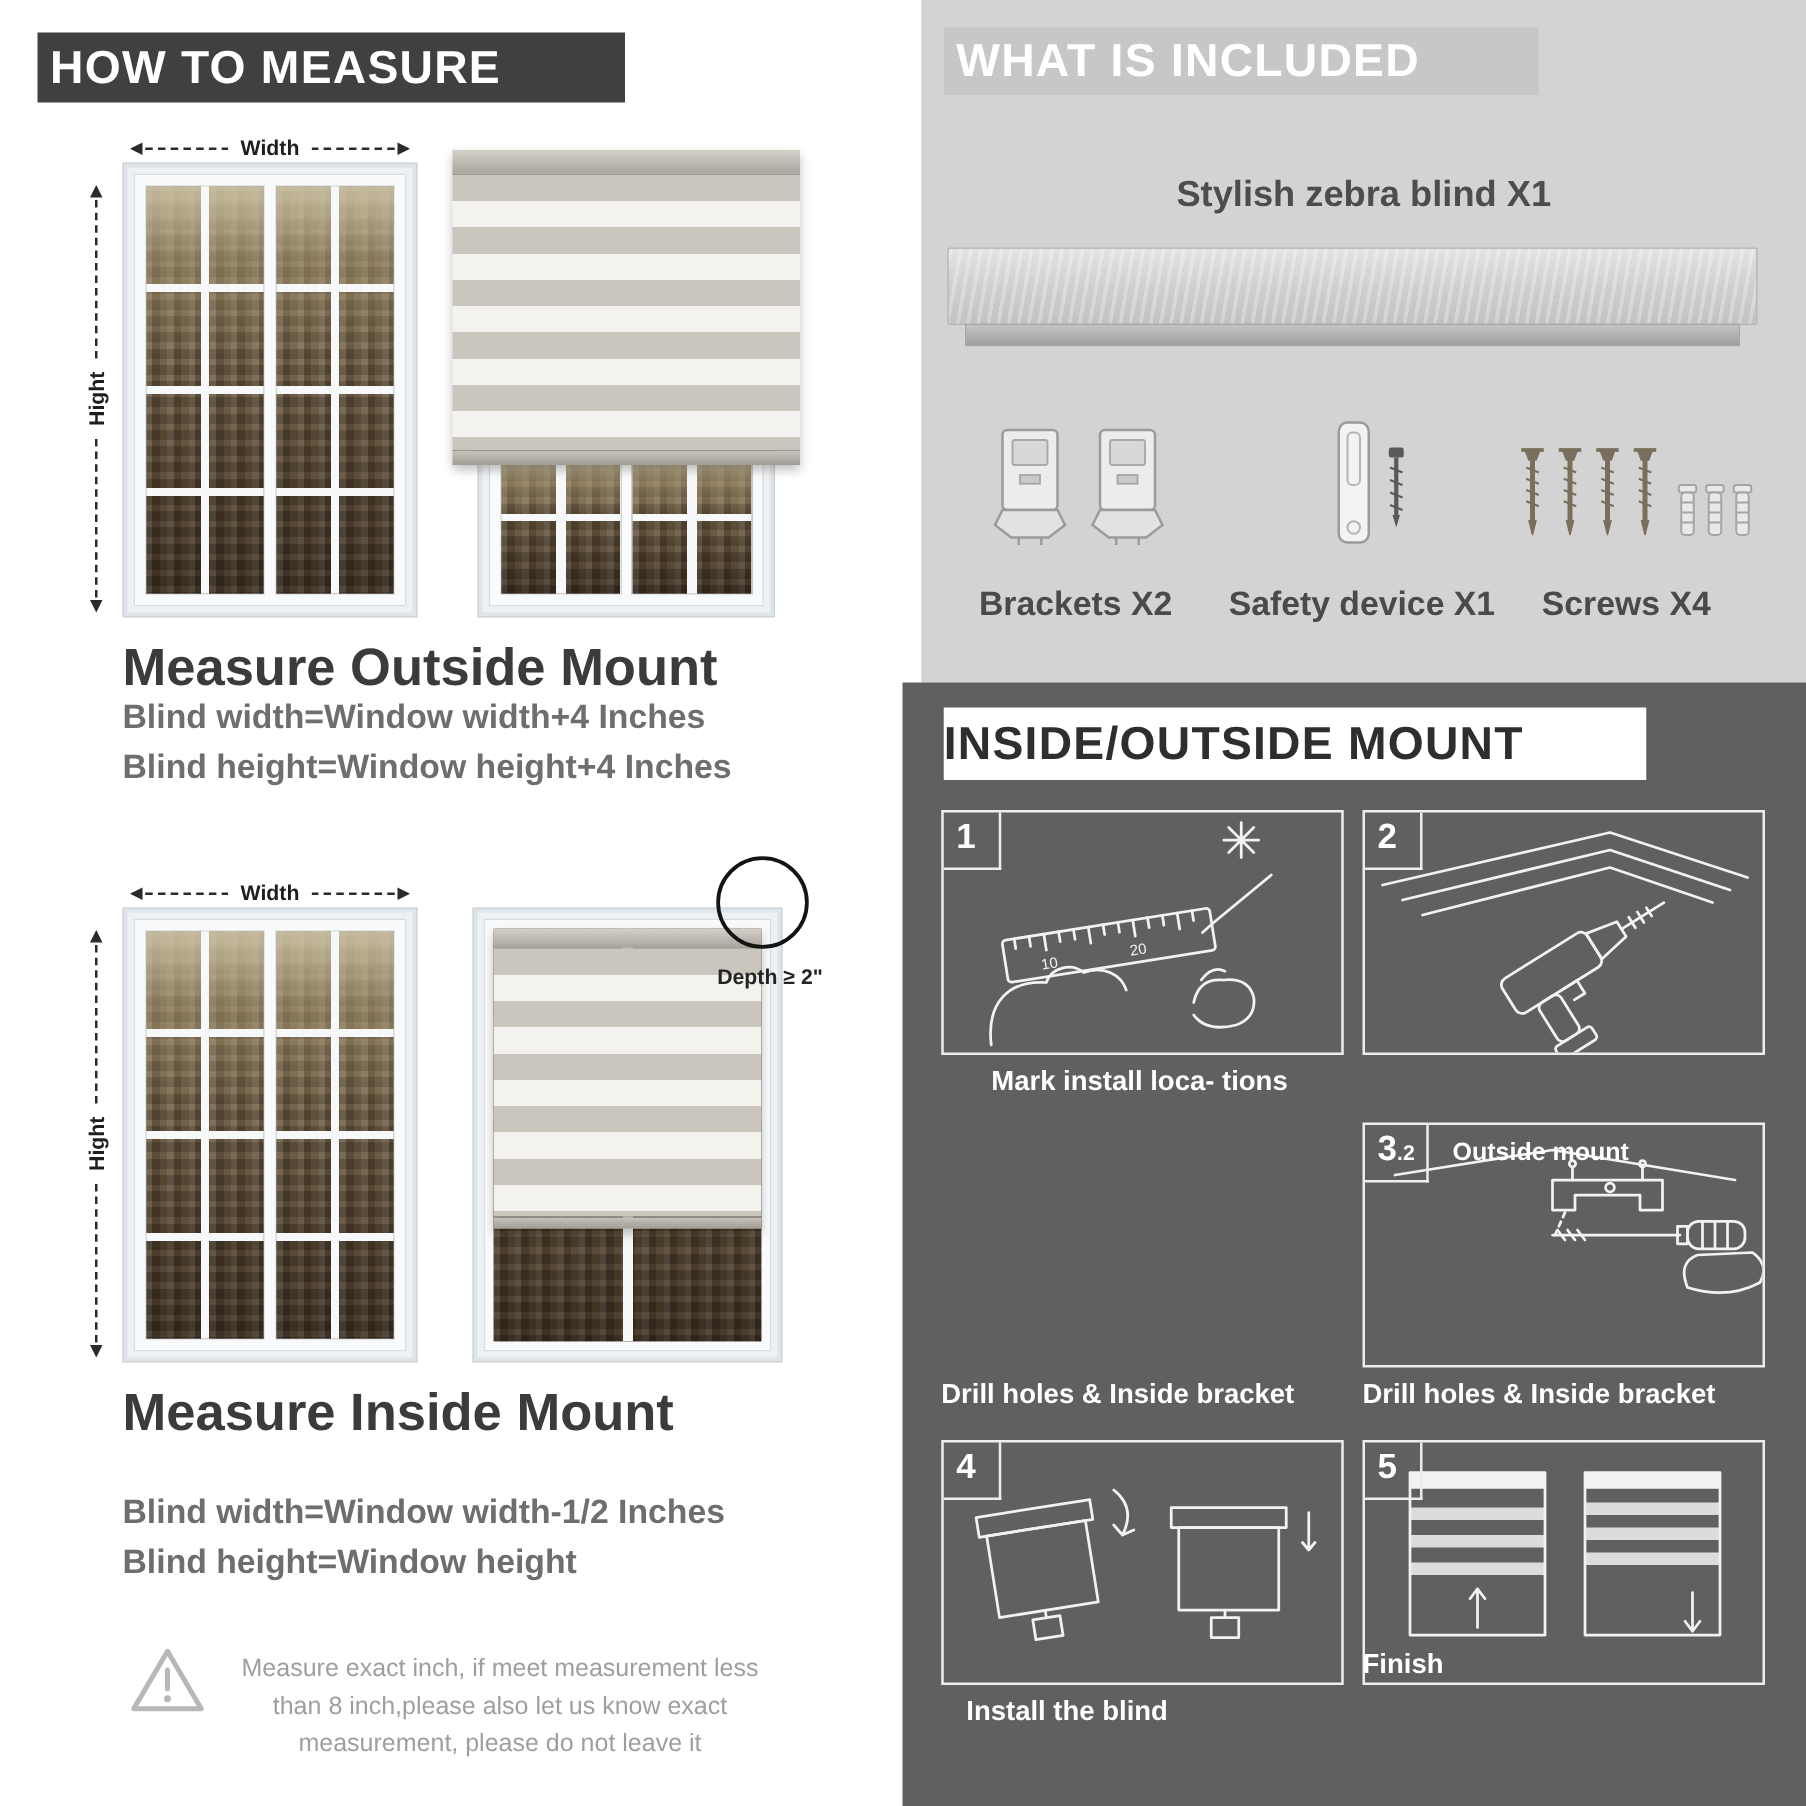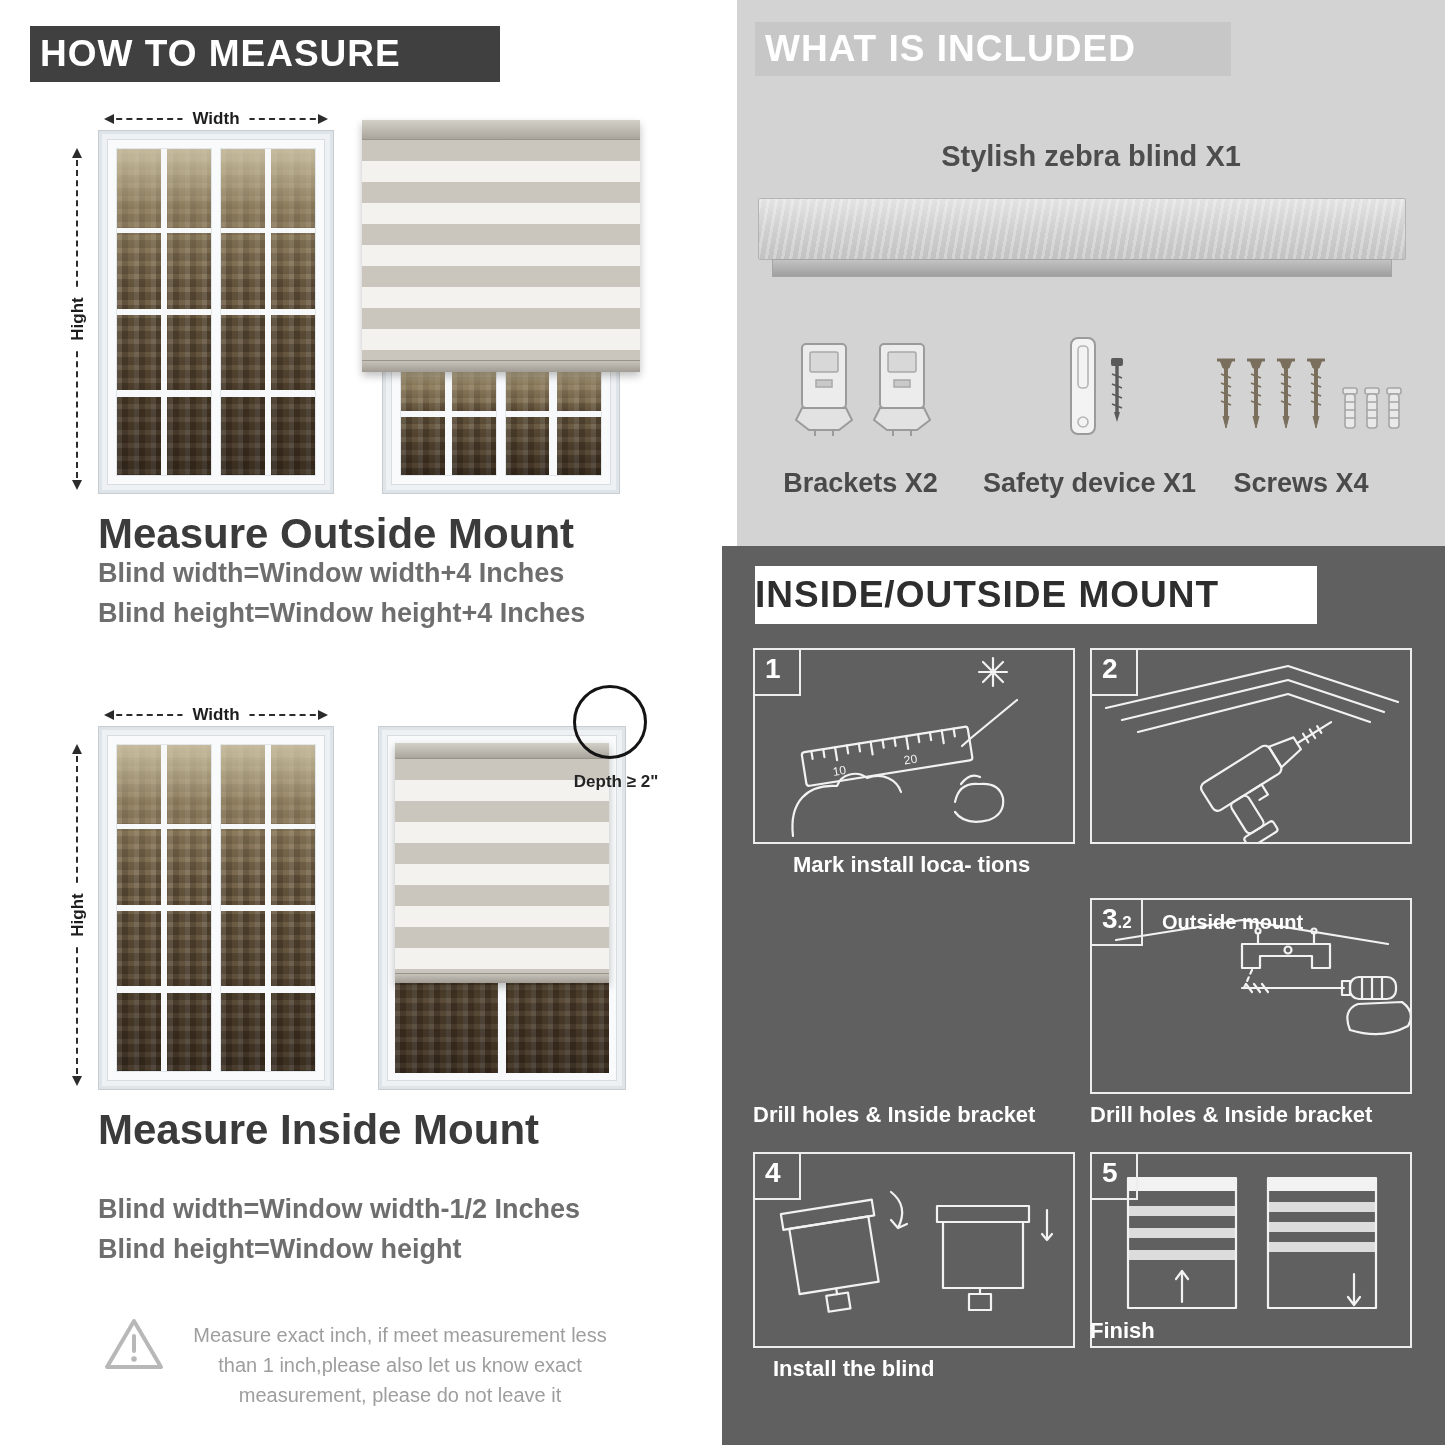--- a/index.html
+++ b/index.html
@@ -160,21 +160,21 @@
   <div class="abs measure-line" style="left:98px; top:1194px;">Blind width=Window width-1/2 Inches</div>
   <div class="abs measure-line" style="left:98px; top:1234px;">Blind height=Window height</div>
 
   <div class="abs" style="left:102px; top:1316px; width:64px; height:58px;">
     <svg width="64" height="58" viewBox="0 0 64 58">
       <path d="M32,5 L59,51 L5,51 Z" fill="none" stroke="#b8b8b8" stroke-width="4" stroke-linejoin="round"></path>
       <line x1="32" y1="20" x2="32" y2="35" stroke="#b8b8b8" stroke-width="4" stroke-linecap="round"></line>
       <circle cx="32" cy="43" r="2.8" fill="#b8b8b8"></circle>
     </svg>
   </div>
-  <div class="abs warning-text" style="left:172px; top:1320px; width:456px;">Measure exact inch, if meet measurement less than 1 inch,please also let us know exact measurement, please do not leave it</div>
+  <div class="abs warning-text" style="left:172px; top:1320px; width:456px;">Measure exact inch, if meet measurement less than 8 inch,please also let us know exact measurement, please do not leave it</div>
 
   <div class="abs panel-light"></div>
   <div class="abs banner-right">WHAT IS INCLUDED</div>
   <div class="abs blind-name">Stylish zebra blind X1</div>
   <div class="abs headrail"></div>
   <div class="abs headrail-lip"></div>
 
   <div class="abs" style="left:792px; top:336px; width:150px; height:118px; display:flex; gap:14px;">
     <svg width="64" height="104" viewBox="0 0 64 104">
       <rect x="10" y="8" width="44" height="64" rx="4" fill="#ececec" stroke="#9b9b9b" stroke-width="2"></rect>

